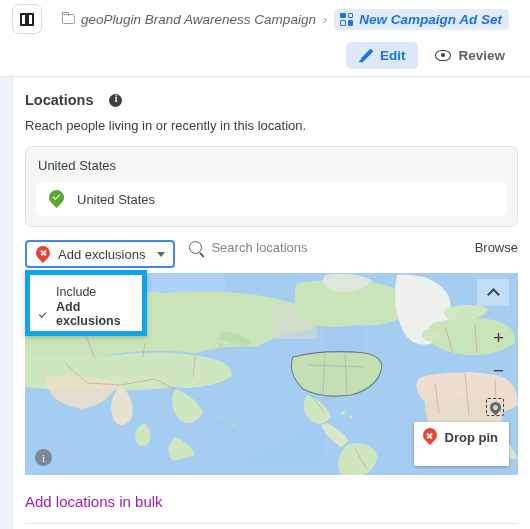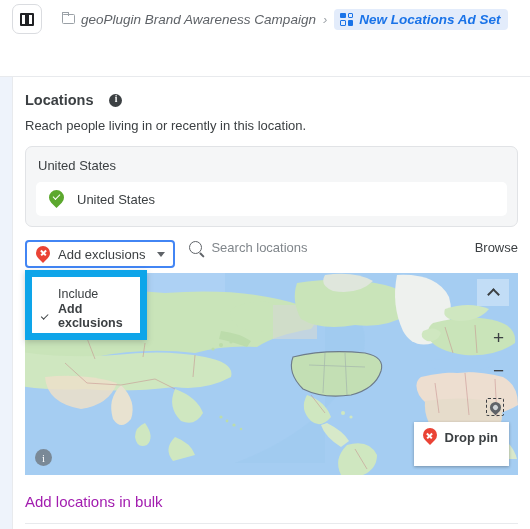--- a/index.html
+++ b/index.html
@@ -95,21 +95,21 @@
   .search-wrap { display: flex; align-items: center; gap: 9px; margin-left: 14px; flex: 1; }
   .mag { width: 13px; height: 13px; border: 1.7px solid #5f6368; border-radius: 50%; position: relative; flex: none; }
   .mag:after { content: ""; position: absolute; right: -4px; bottom: -3px; width: 6px; height: 1.7px; background: #5f6368; transform: rotate(45deg); border-radius: 1px; }
   .search-input { border: none; outline: none; font-size: 13px; color: #4d7c0f; font-family: "Liberation Sans", sans-serif; width: 100%; background: transparent; }
   .search-input::placeholder { color: #80868b; }
   .browse-link { font-size: 13px; color: #3c4043; cursor: pointer; margin-left: 16px; }
 
   
   .dropdown {
     position: absolute; left: 0; top: 30px; width: 122px;
-    background: #fff; border: 7px solid #0ea5e9;
+    background: #fff; border: 5px solid #0ea5e9;
     box-shadow: 0 2px 6px rgba(60,64,67,.25); z-index: 20;
     padding: 6px 0;
   }
   .dd-item { display: flex; align-items: center; height: 22px; font-size: 12.5px; color: #3c4043; padding-left: 8px; cursor: pointer; }
   .dd-check { width: 13px; flex: none; display: flex; align-items: center; }
   .dd-check .tick { width: 7px; height: 3.5px; border-left: 1.5px solid #3c4043; border-bottom: 1.5px solid #3c4043; transform: rotate(-45deg); display: block; margin-left: 1px; }
   .dd-item.sel .dd-label { font-weight: bold; }
   .dd-label { margin-left: 5px; }
 
   
@@ -145,25 +145,35 @@
         <span class="folder-ico"></span>
         <span class="crumb-text">geoPlugin Brand Awareness Campaign</span>
         <span class="crumb-sep">›</span>
         <span class="adset-chip">
           <span class="grid-ico">
             <i></i>
               <i class="hollow"></i>
               <i class="hollow"></i>
               <i></i>
           </span>
-          <span class="adset-text">New Locations Ad Set</span>
+          <span class="adset-text">New Campaign Ad Set</span>
         </span>
       </div>
     </div>
 
+    <div class="hdr-row2">
+      <button class="tab-btn active">
+        <span class="pencil"></span>
+        <span class="tab-label">Edit</span>
+      </button>
+      <button class="tab-btn">
+        <span class="eye"></span>
+        <span class="tab-label">Review</span>
+      </button>
+    </div>
     <div class="hdr-rule"></div>
   </div>
 
   <div class="left-rail"></div>
   <div class="left-rail-edge"></div>
 
   <div class="body">
 
     <div class="sec-title-row">
       <span class="sec-title">Locations</span>

